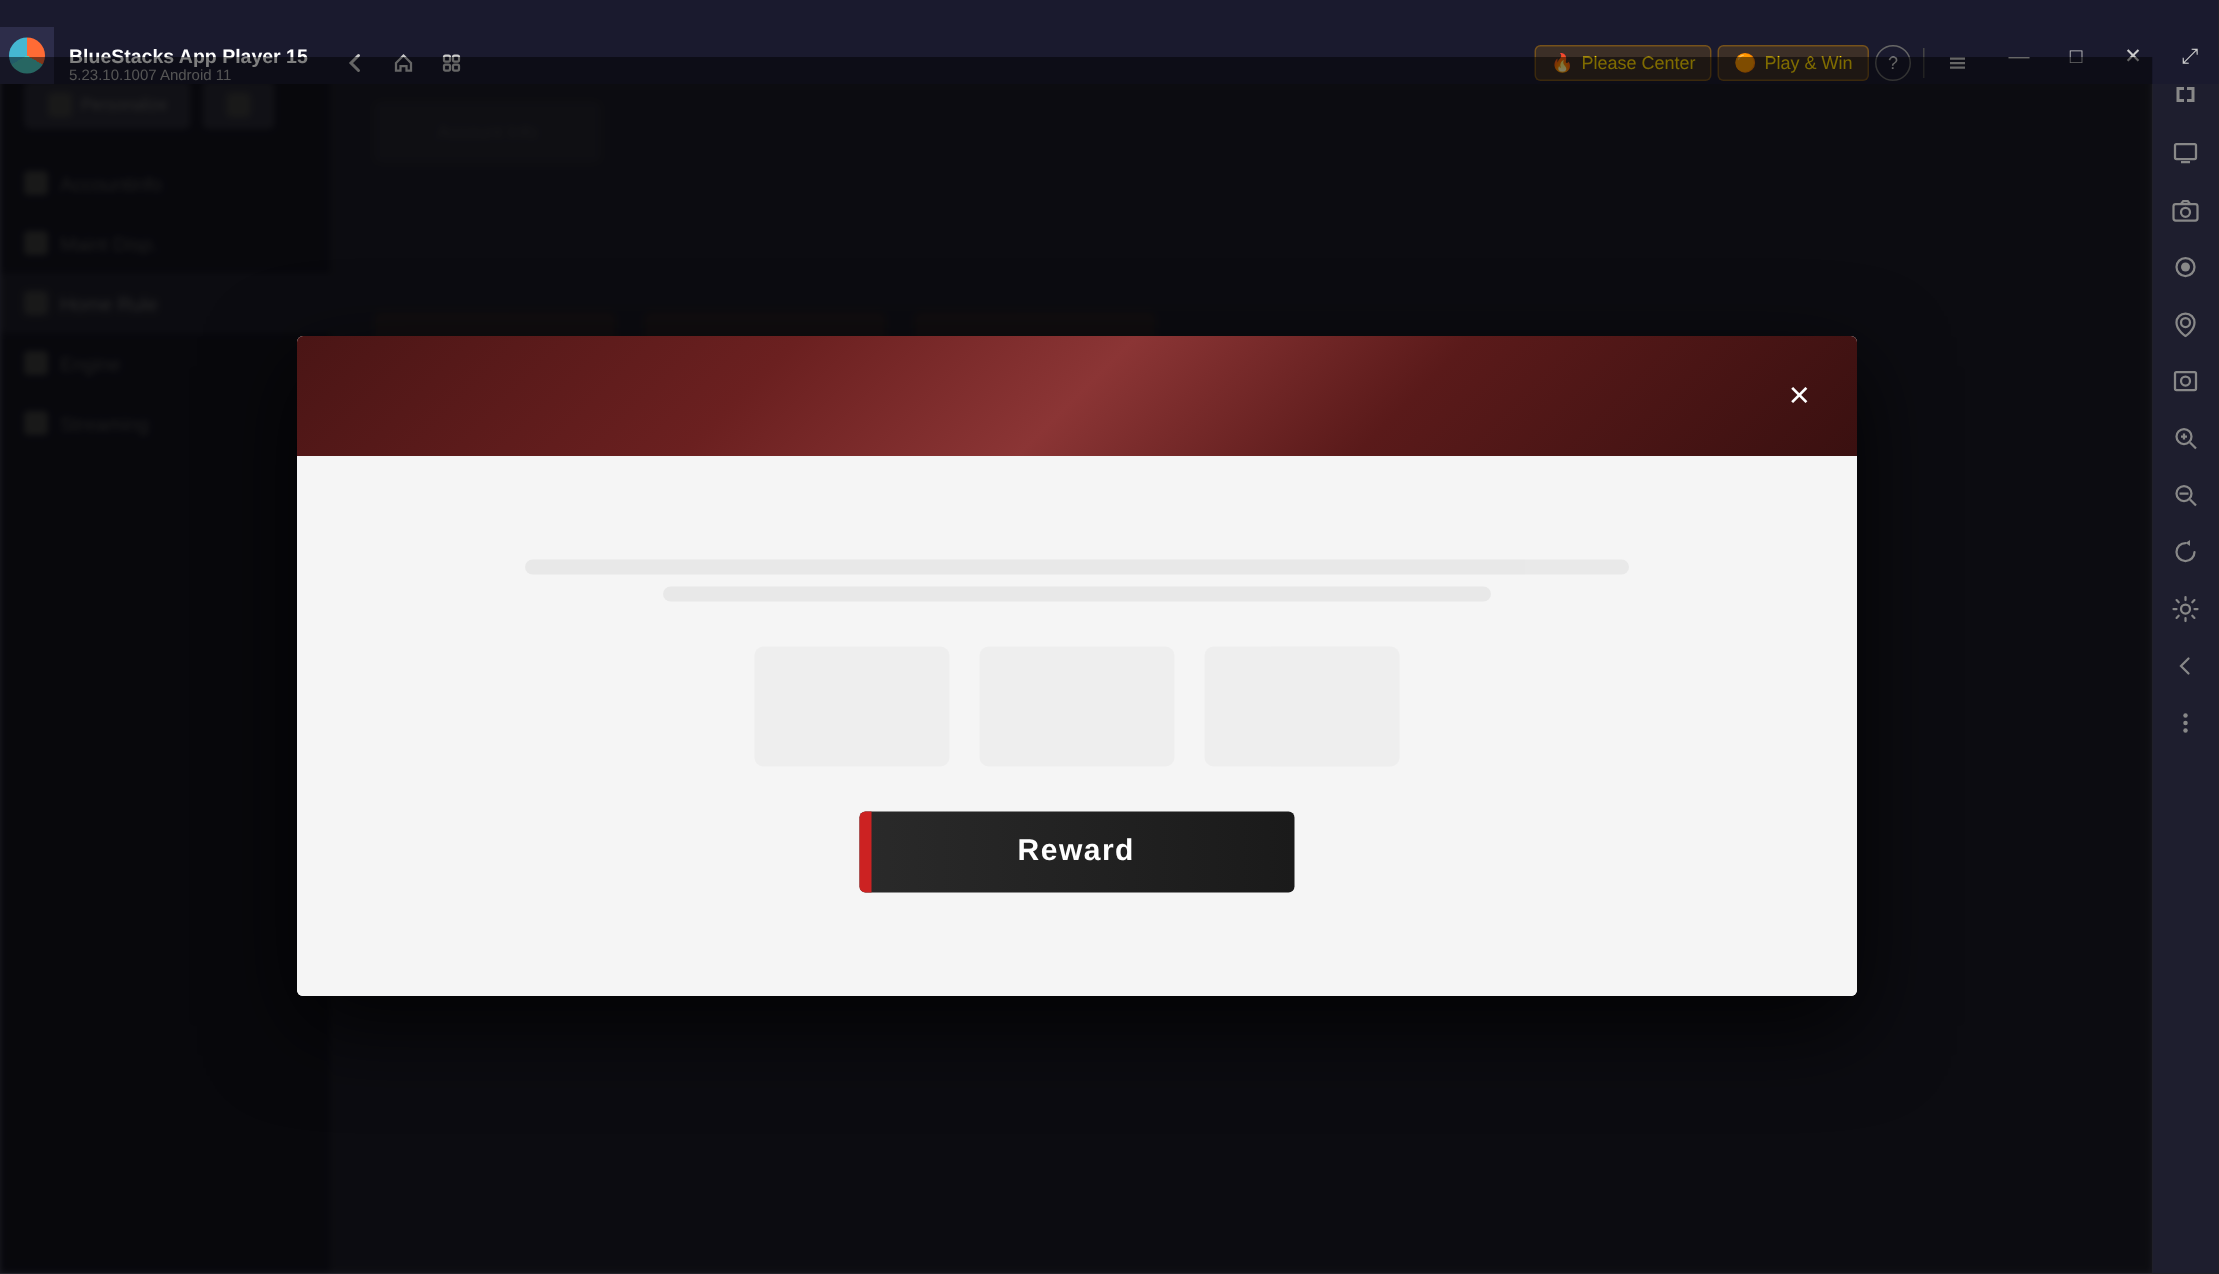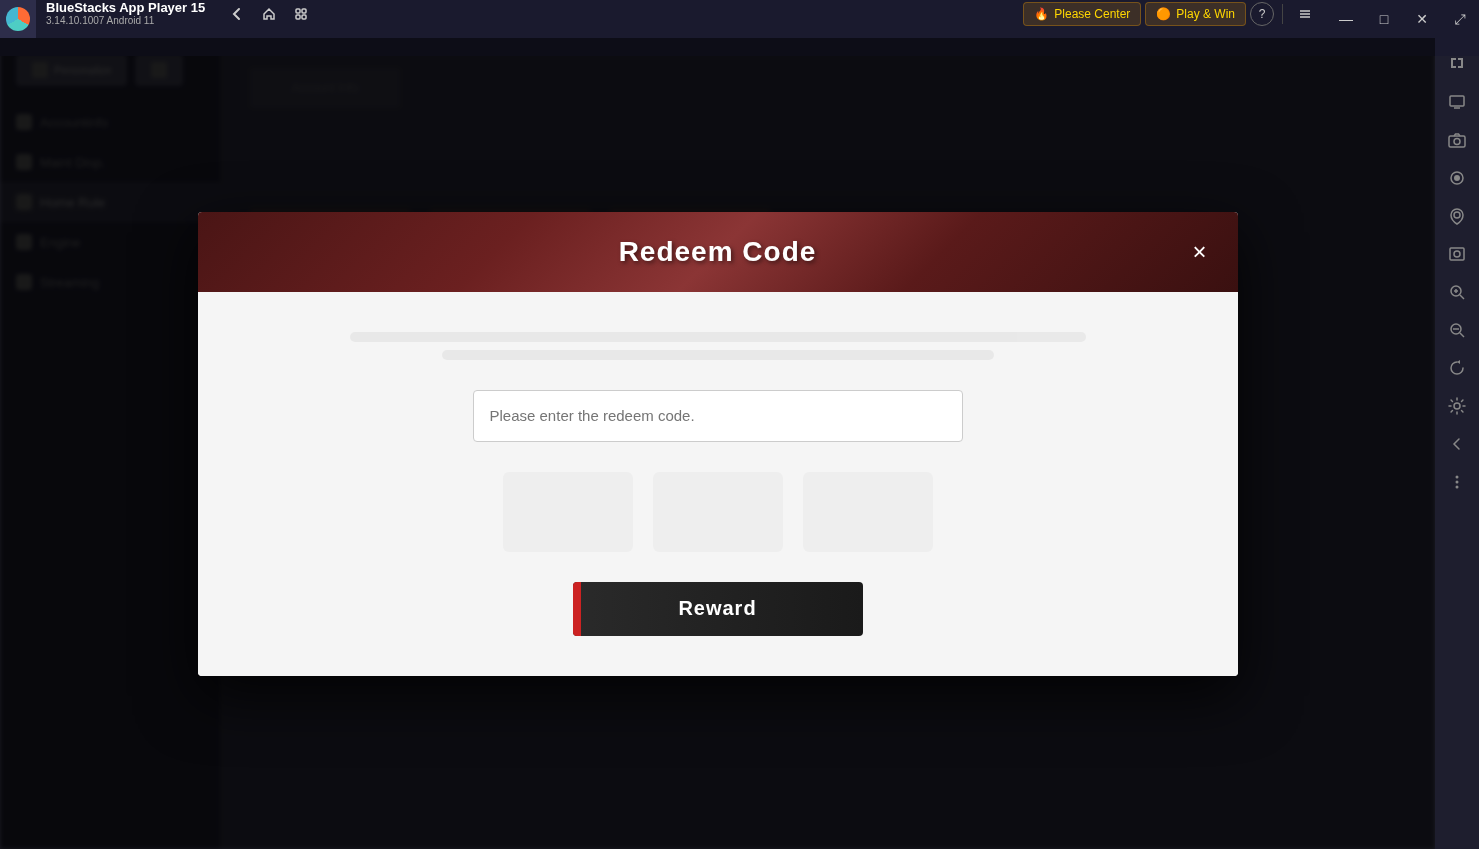--- a/index.html
+++ b/index.html
@@ -13,21 +13,21 @@
       position: relative;
     }
 
     
     .title-bar {
       position: absolute;
       top: 0; left: 0; right: 0;
       height: 56px;
       background: #1a1a2e;
       display: flex;
-      align-items: flex-start;
+      align-items: flex-end;
       z-index: 100;
     }
 
     .title-bar-logo {
       width: 36px;
       height: 38px;
       display: flex;
       align-items: center;
       justify-content: center;
       background: #2d2d4a;
@@ -380,21 +380,21 @@
   </style>
 </head>
 <body>
 
 <div class="title-bar">
   <div class="title-bar-logo">
     <div class="logo-circle"></div>
   </div>
   <div class="title-bar-app-info">
     <span class="title-bar-app-name">BlueStacks App Player 15</span>
-    <span class="title-bar-version">3.14.10.1007  Android 11</span>
+    <span class="title-bar-version">5.23.10.1007  Android 11</span>
   </div>
   <div class="title-bar-nav">
     <div class="title-bar-nav-btn">
       <svg width="14" height="14" viewBox="0 0 14 14" fill="none">
         <path d="M9 2L4 7L9 12" stroke="#ccc" stroke-width="2" stroke-linecap="round"></path>
       </svg>
     </div>
     <div class="title-bar-nav-btn">
       <svg width="14" height="14" viewBox="0 0 14 14" fill="none">
         <path d="M2 7L7 2L12 7V12H9V9H5V12H2V7Z" stroke="#ccc" stroke-width="1.5" fill="none"></path>
@@ -485,34 +485,32 @@
         </div>
       </div>
     </div>
   </div>
 
   <div class="overlay">
 
     <div class="modal">
 
       <div class="modal-header">
-        <span class="modal-title">Redeem Code</span>
         <div class="modal-close-btn">
           <span>×</span>
         </div>
       </div>
 
       <div class="modal-body">
 
         <div class="modal-description">
           <div class="desc-line" style="width: 80%;"></div>
           <div class="desc-line" style="width: 60%;"></div>
         </div>
 
-        <input type="text" class="redeem-input" placeholder="Please enter the redeem code." style="">
 
         <div class="modal-items-row">
           <div class="modal-item-card"></div>
           <div class="modal-item-card"></div>
           <div class="modal-item-card"></div>
         </div>
 
         <button class="confirm-btn">
           <span>Reward</span>
         </button>

